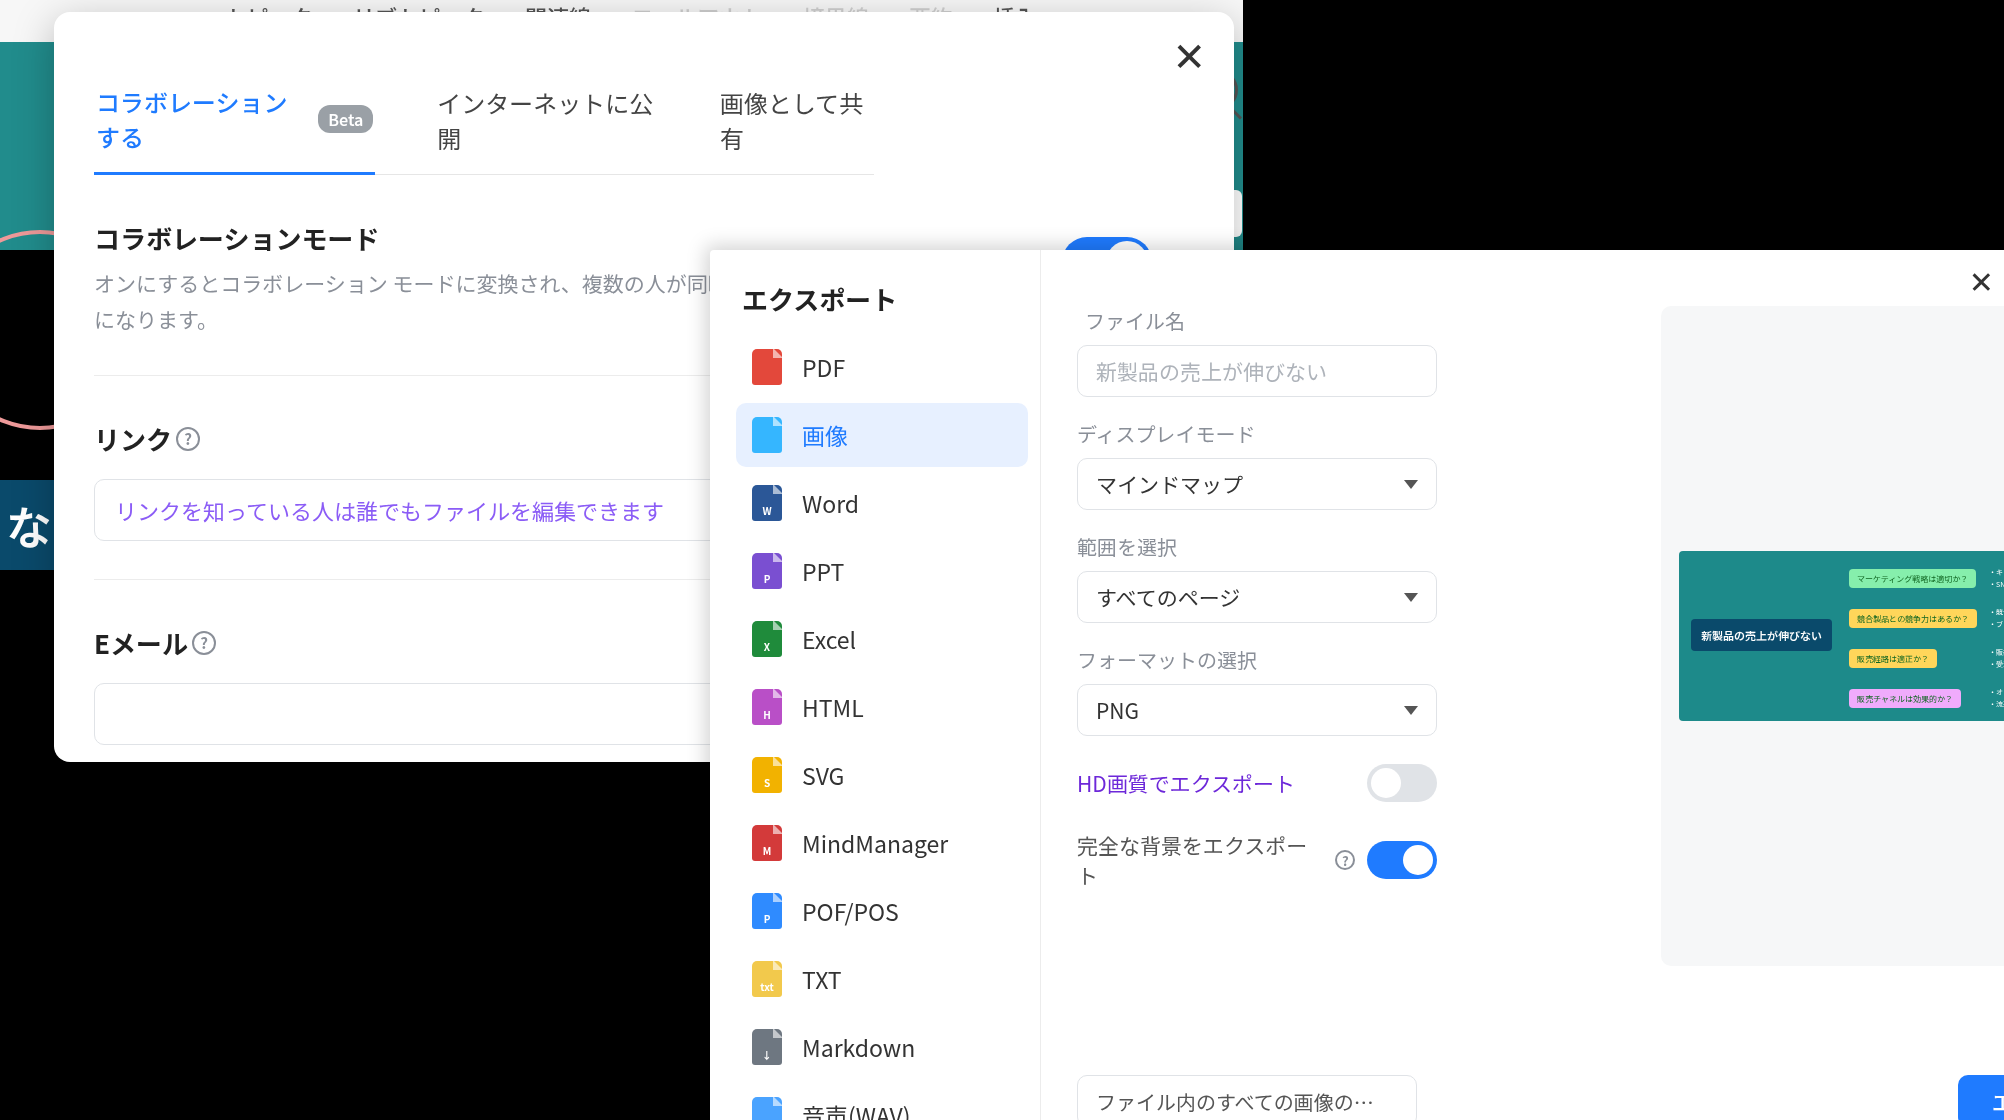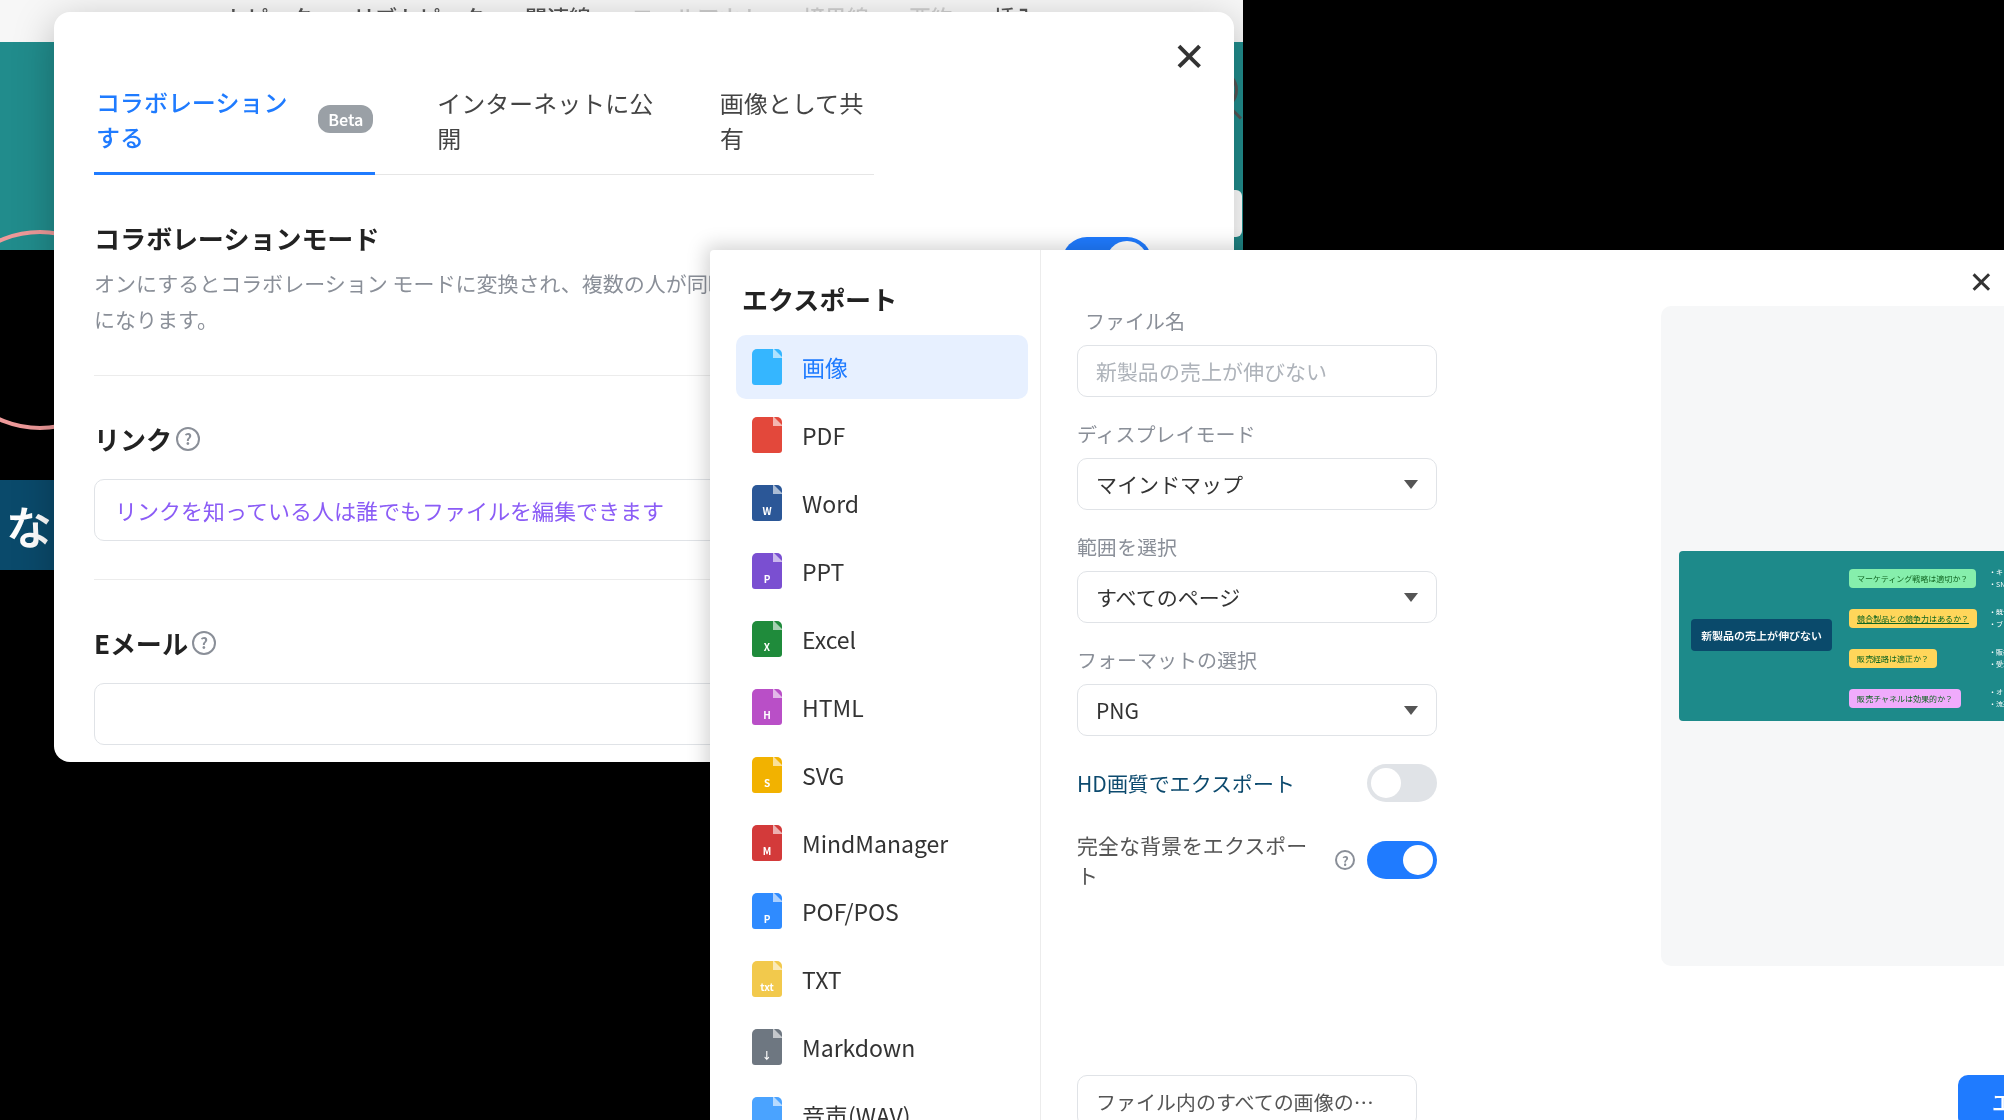--- a/index.html
+++ b/index.html
@@ -118,21 +118,21 @@
     width:360px; height:52px; border:1px solid #e0e3e7; border-radius:10px; background:#fff;
     padding:0 18px; font-size:21px; color:#333; display:flex; align-items:center; justify-content:space-between;
     cursor:pointer;
   }
   .text-input{ color:#aeb3ba; cursor:text; justify-content:flex-start;}
   .chev{ width:0;height:0;border-left:7px solid transparent;border-right:7px solid transparent;border-top:9px solid #555;}
   .row-toggle{
     display:flex; align-items:center; gap:12px; margin-top:28px; font-size:21px; color:#555;
     justify-content:space-between; width:360px;
   }
-  .row-toggle.disabled{ color:#0c4a6e; }
+  .row-toggle.disabled{ color:#6d28d9; }
   .small-toggle{
     width:70px; height:38px; border-radius:20px; background:#e0e3e7; position:relative; cursor:pointer;
   }
   .small-toggle .k{ position:absolute; top:4px; left:4px; width:30px; height:30px; border-radius:50%; background:#fff;}
   .small-toggle.on{ background:#1f7bff; }
   .small-toggle.on .k{ left:auto; right:4px; }
 
   .exp-col3{ padding:56px 30px 0 0; position:relative;}
   .preview{
     width:100%; height:660px; background:#f6f7f8; border-radius:10px; display:flex; align-items:center; justify-content:center;
@@ -222,31 +222,31 @@
     <div class="input-box"></div>
   </div>
 </div>
 
 <div class="dialog-right">
   <div class="exp-close">✕</div>
 
   <div class="exp-col1">
     <div class="exp-title">エクスポート</div>
     <div id="format-list">
+        <div class="exp-item">
+          <div class="file-ic" style="background: rgb(227, 72, 59);">
+            <span></span>
+          </div>
+          <span>PDF</span>
+        </div>
         <div class="exp-item active">
           <div class="file-ic" style="background: rgb(53, 182, 255);">
             <span></span>
           </div>
           <span>画像</span>
-        </div>
-        <div class="exp-item">
-          <div class="file-ic" style="background: rgb(227, 72, 59);">
-            <span></span>
-          </div>
-          <span>PDF</span>
         </div>
         <div class="exp-item">
           <div class="file-ic" style="background: rgb(43, 87, 151);">
             <span>W</span>
           </div>
           <span>Word</span>
         </div>
         <div class="exp-item">
           <div class="file-ic" style="background: rgb(122, 79, 209);">
             <span>P</span>
@@ -352,21 +352,21 @@
         <span>ファイル内のすべての画像の…</span>
       </div>
     </div>
   </div>
 
   <div class="exp-col3">
     <div class="preview">
       <div class="mind">
         <div class="root">新製品の売上が伸びない</div>
         <div class="bubble p" style="left:170px; top:18px;">マーケティング戦略は適切か？</div>
-        <div class="bubble y" style="left:170px; top:58px;text-decoration:underline;">競合製品との競争力はあるか？</div>
+        <div class="bubble y" style="left:170px; top:58px;">競合製品との競争力はあるか？</div>
         <div class="bubble y" style="left:170px; top:98px;">販売経路は適正か？</div>
         <div class="bubble o" style="left:170px; top:138px;">販売チャネルは効果的か？</div>
         <div class="txt-line" style="left:310px; top:16px;">・キャンペーンサイトの訪問率は…</div>
         <div class="txt-line" style="left:310px; top:28px;">・SNSのターゲット層は…</div>
         <div class="txt-line" style="left:310px; top:56px;">・競合製品に比べて価格や機能面は？</div>
         <div class="txt-line" style="left:310px; top:68px;">・ブランド認知度は十分か？</div>
         <div class="txt-line" style="left:310px; top:96px;">・販売店との連携…</div>
         <div class="txt-line" style="left:310px; top:108px;">・受注状況…</div>
         <div class="txt-line" style="left:310px; top:136px;">・オンラインと店頭…</div>
         <div class="txt-line" style="left:310px; top:148px;">・流通チャネルは…</div>

